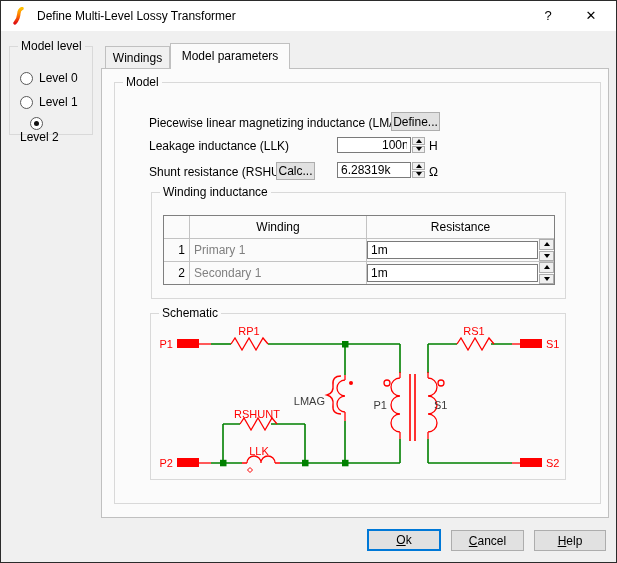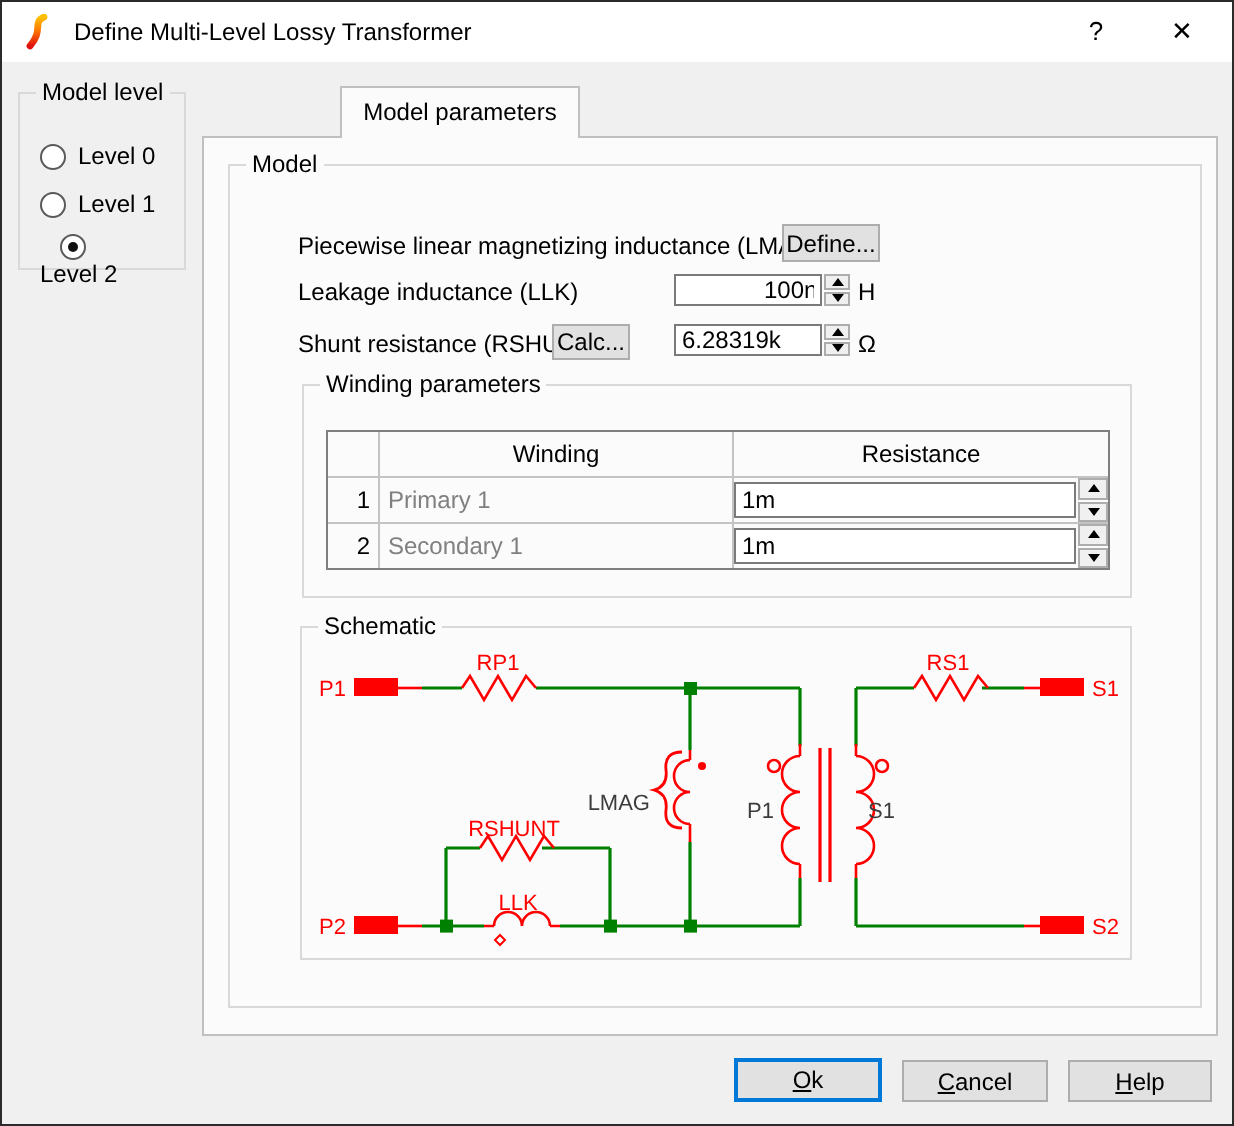--- a/index.html
+++ b/index.html
@@ -92,20 +92,21 @@
       <span>Level 1</span>
     </div>
     <div class="radio-row selected" style="top:70px;flex-direction:column;">
       <span class="radio-circle">
           <span class="dot"></span>
         </span>
       <span>Level 2</span>
     </div>
   </div>
 
+  <div class="tab inactive" style="left:104px;top:45px;width:65px;height:22px;line-height:22px;">Windings</div>
   <div class="tab active" style="left:169px;top:42px;width:120px;height:26px;line-height:25px;">Model parameters</div>
   <div id="tabpane"></div>
 
   <div class="groupbox" style="left:113px;top:81px;width:487px;height:422px;z-index:4;">
     <span class="gb-label">Model</span>
   </div>
 
   <div class="lbl" style="left:148px;top:115px;z-index:5;">Piecewise linear magnetizing inductance (LMAG)</div>
   <button class="push-btn" style="left:390px;top:111px;width:49px;height:19px;z-index:5;">
     <span class="btn-text">Define...</span>
@@ -132,21 +133,21 @@
     <div class="spin-btn up">
         <span class="tri-up"></span>
       </div>
     <div class="spin-btn">
         <span class="tri-down"></span>
       </div>
   </div>
   <div class="lbl" style="left:428px;top:164px;z-index:5;">Ω</div>
 
   <div class="groupbox" style="left:150px;top:191px;width:415px;height:107px;z-index:5;">
-    <span class="gb-label">Winding parameters</span>
+    <span class="gb-label">Winding inductance</span>
   </div>
 
   <div id="wr-table" style="z-index:6;">
     <div class="cell hdr"></div>
     <div class="cell hdr">Winding</div>
     <div class="cell hdr last-col">Resistance</div>
 
     <div class="cell rownum">1</div>
     <div class="cell wname">Primary 1</div>
     <div class="cell res last-col">

